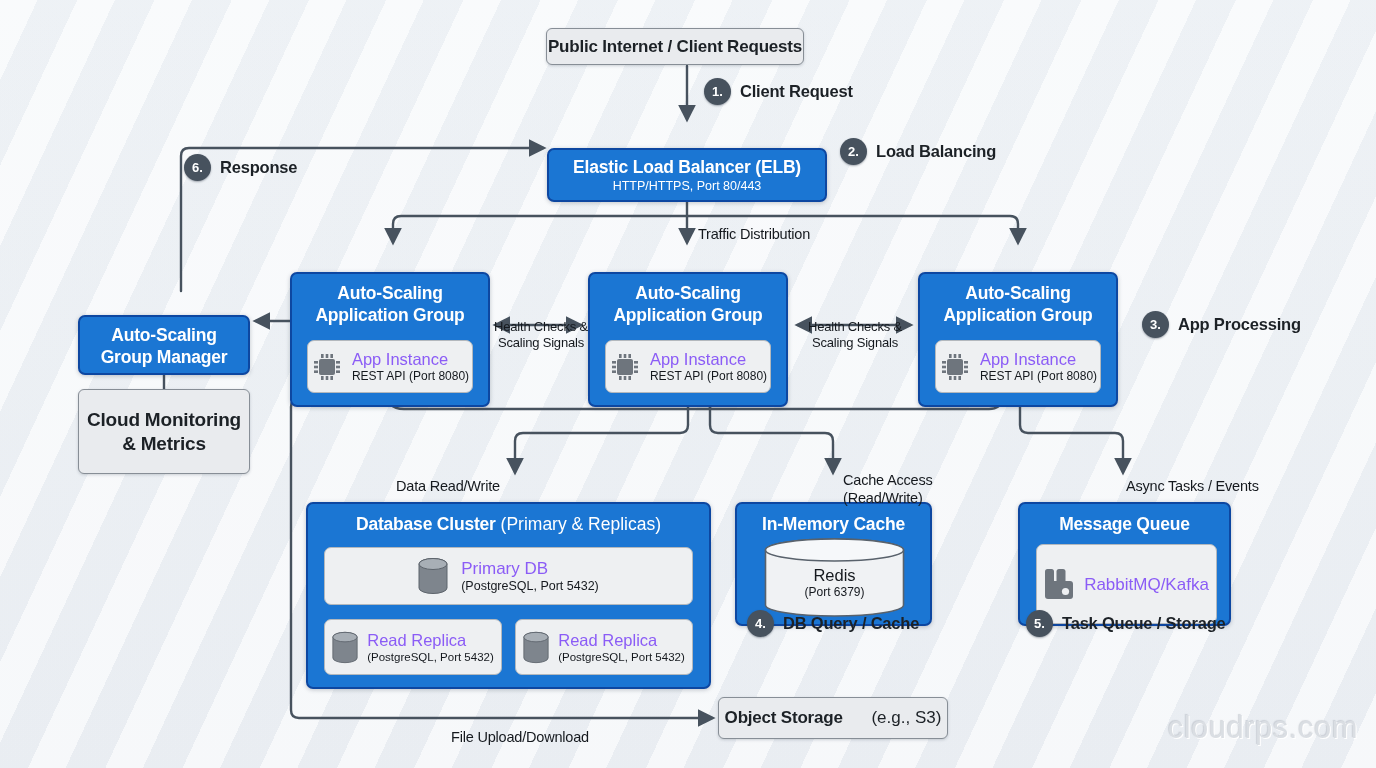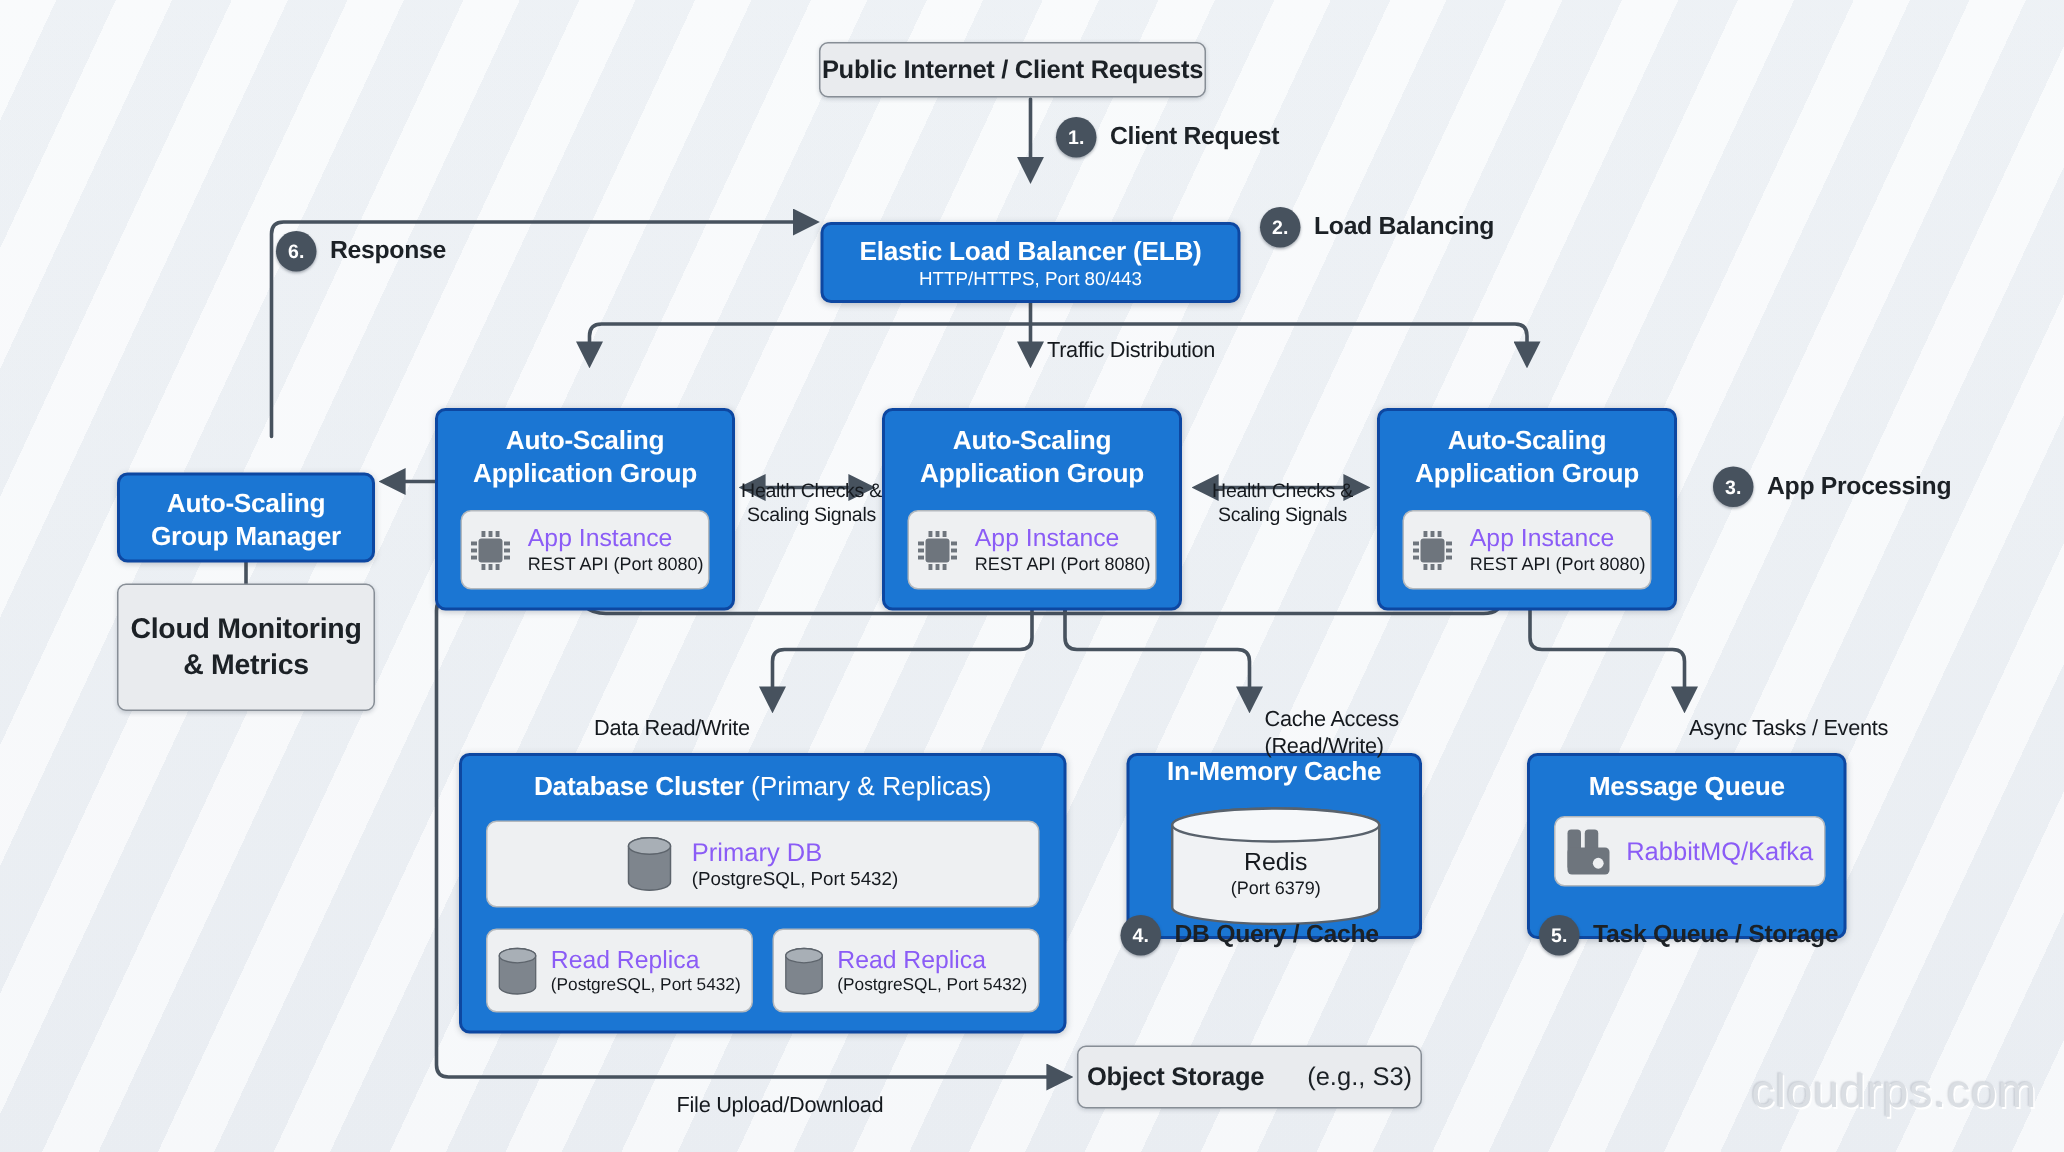--- a/index.html
+++ b/index.html
@@ -57,25 +57,25 @@
   #g3{left:918px;top:248px;width:200px;height:135px;}
   .group .gtitle{padding-top:9px;}
   .group .inner{left:15px;top:66px;width:166px;height:53px;gap:9px;}
   #manager{left:78px;top:291px;width:172px;height:60px;padding-top:8px;}
   #monitor{left:78px;top:389px;width:172px;height:85px;display:flex;flex-direction:column;align-items:center;justify-content:center;font-size:19px;font-weight:bold;line-height:24px;letter-spacing:-.2px;}
   #dbcluster{left:306px;top:478px;width:405px;height:187px;}
   #dbcluster .dtitle{padding-top:10px;font-size:17.5px;}
   #primarydb{left:16px;top:43px;width:369px;height:58px;gap:13px;}
   #replicas{position:absolute;left:16px;top:115px;width:369px;display:flex;gap:13px;}
   .replica{position:relative;flex:1;height:56px;background:#eef0f2;border:1.5px solid #b3b8bd;border-radius:7px;display:flex;align-items:center;justify-content:center;gap:9px;box-sizing:border-box;}
-  #cache{left:751px;top:478px;width:197px;height:124px;}
+  #cache{left:735px;top:478px;width:197px;height:124px;padding-top:10px;}
   #cache .cyl{position:absolute;left:27px;top:33px;}
   #cache .cyltext{position:absolute;left:27px;top:62px;width:141px;text-align:center;color:#15191e;}
   #mq{left:1018px;top:478px;width:213px;height:124px;padding-top:10px;}
-  #mq .inner{left:16px;top:40px;width:181px;height:47px;gap:10px;}
+  #mq .inner{left:16px;top:40px;width:181px;height:80px;gap:10px;}
   #mq .inner .lbl-main{font-size:17px;}
   #storage{left:718px;top:697px;width:230px;height:42px;display:flex;align-items:center;justify-content:center;font-size:17px;}
   
   #s1{left:704px;top:78px;}  #s2{left:840px;top:138px;}  #s3{left:1142px;top:311px;}
   #s4{left:747px;top:610px;} #s5{left:1026px;top:610px;} #s6{left:184px;top:154px;}
   
   #e-traffic{left:698px;top:189px;}
   #e-health1{left:482px;top:283px;width:118px;text-align:center;font-size:13px;line-height:16px;}
   #e-health2{left:796px;top:283px;width:118px;text-align:center;font-size:13px;line-height:16px;}
   #e-datarw{left:396px;top:441px;}

